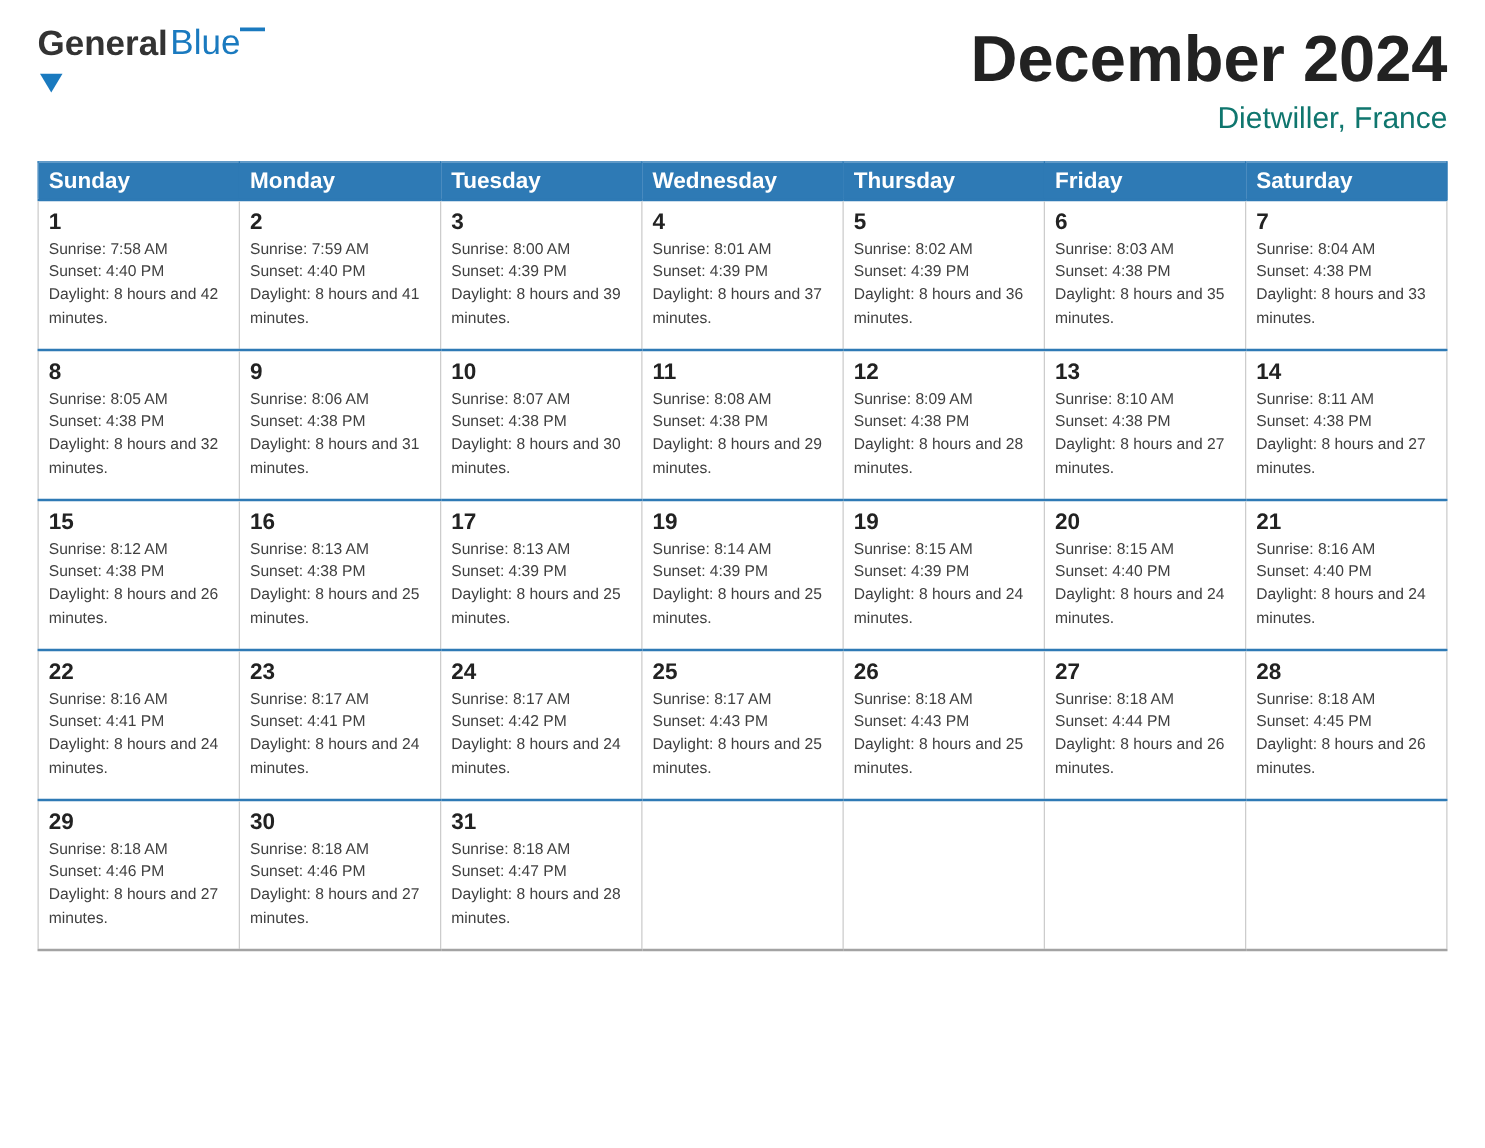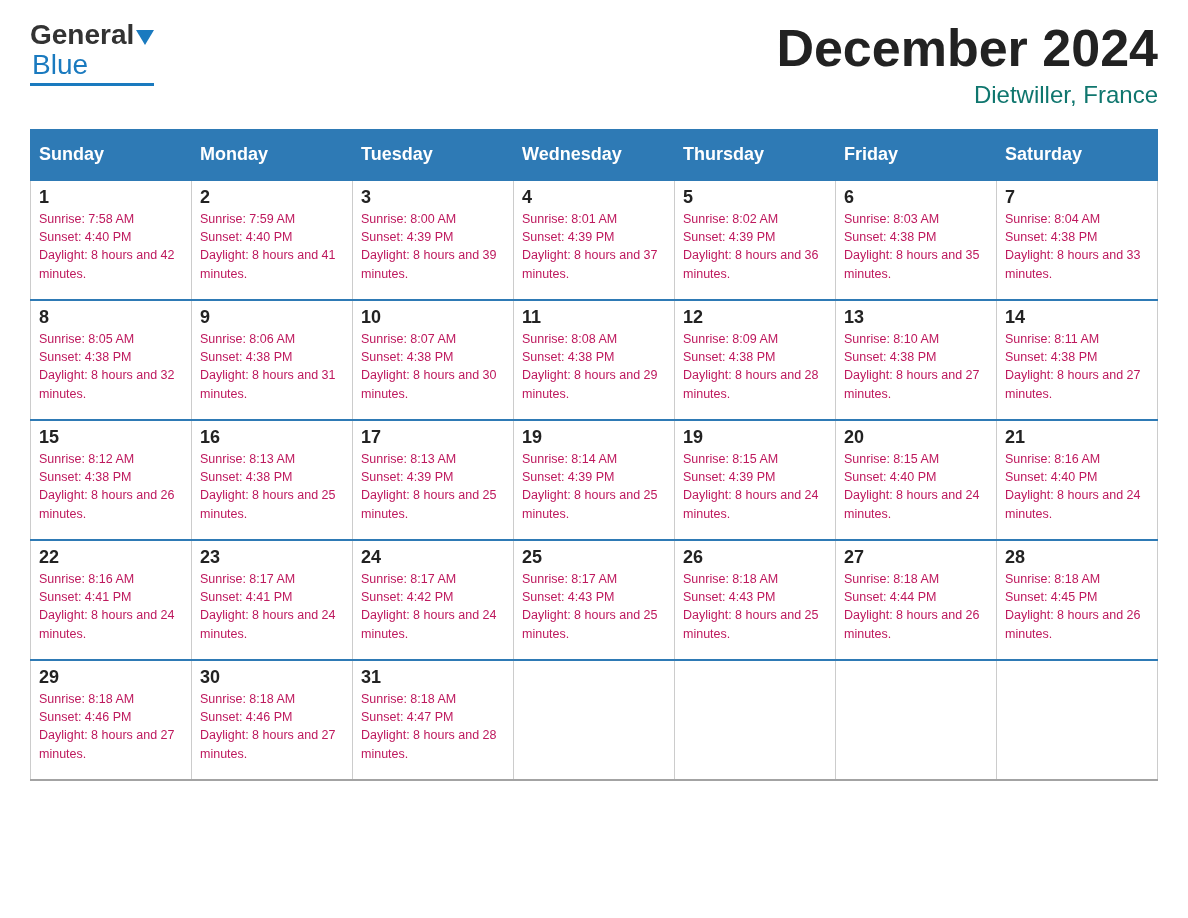--- a/index.html
+++ b/index.html
@@ -11,23 +11,22 @@
       padding: 20px 30px;
     }
     .header {
       display: flex;
       justify-content: space-between;
       align-items: flex-start;
       margin-bottom: 20px;
     }
     .logo {
       display: flex;
-      flex-direction: column;
+      flex-direction: row;
       align-items: flex-start;
-      text-align: center;
     }
     .logo-text {
       font-size: 26px;
       font-weight: bold;
       color: #333;
       line-height: 1.1;
     }
     .logo-line {
       width: 100%;
       height: 3px;
@@ -52,21 +51,21 @@
     table {
       width: 100%;
       border-collapse: collapse;
       table-layout: fixed;
     }
     thead tr th {
       background: #2e7ab5;
       color: #fff;
       font-size: 18px;
       font-weight: bold;
-      padding: 14px 8px;
+      padding: 4px 8px;
       text-align: left;
       border: 1px solid #2e7ab5;
     }
     tbody tr td {
       vertical-align: top;
       padding: 6px 8px;
       font-size: 13px;
       color: #222;
       border-left: 1px solid #ccc;
       border-right: 1px solid #ccc;
@@ -79,21 +78,21 @@
     }
     .day-number {
       font-size: 18px;
       font-weight: bold;
       color: #222;
       display: block;
       margin-bottom: 2px;
     }
     .day-info {
       font-size: 12.5px;
-      color: #be185d;
+      color: #404040;
       line-height: 1.45;
     }
     tbody tr:last-child td {
       border-bottom: 2px solid #a3a3a3;
     }
     .empty-cell {
       background: #fff;
     }
   </style>
 </head>

